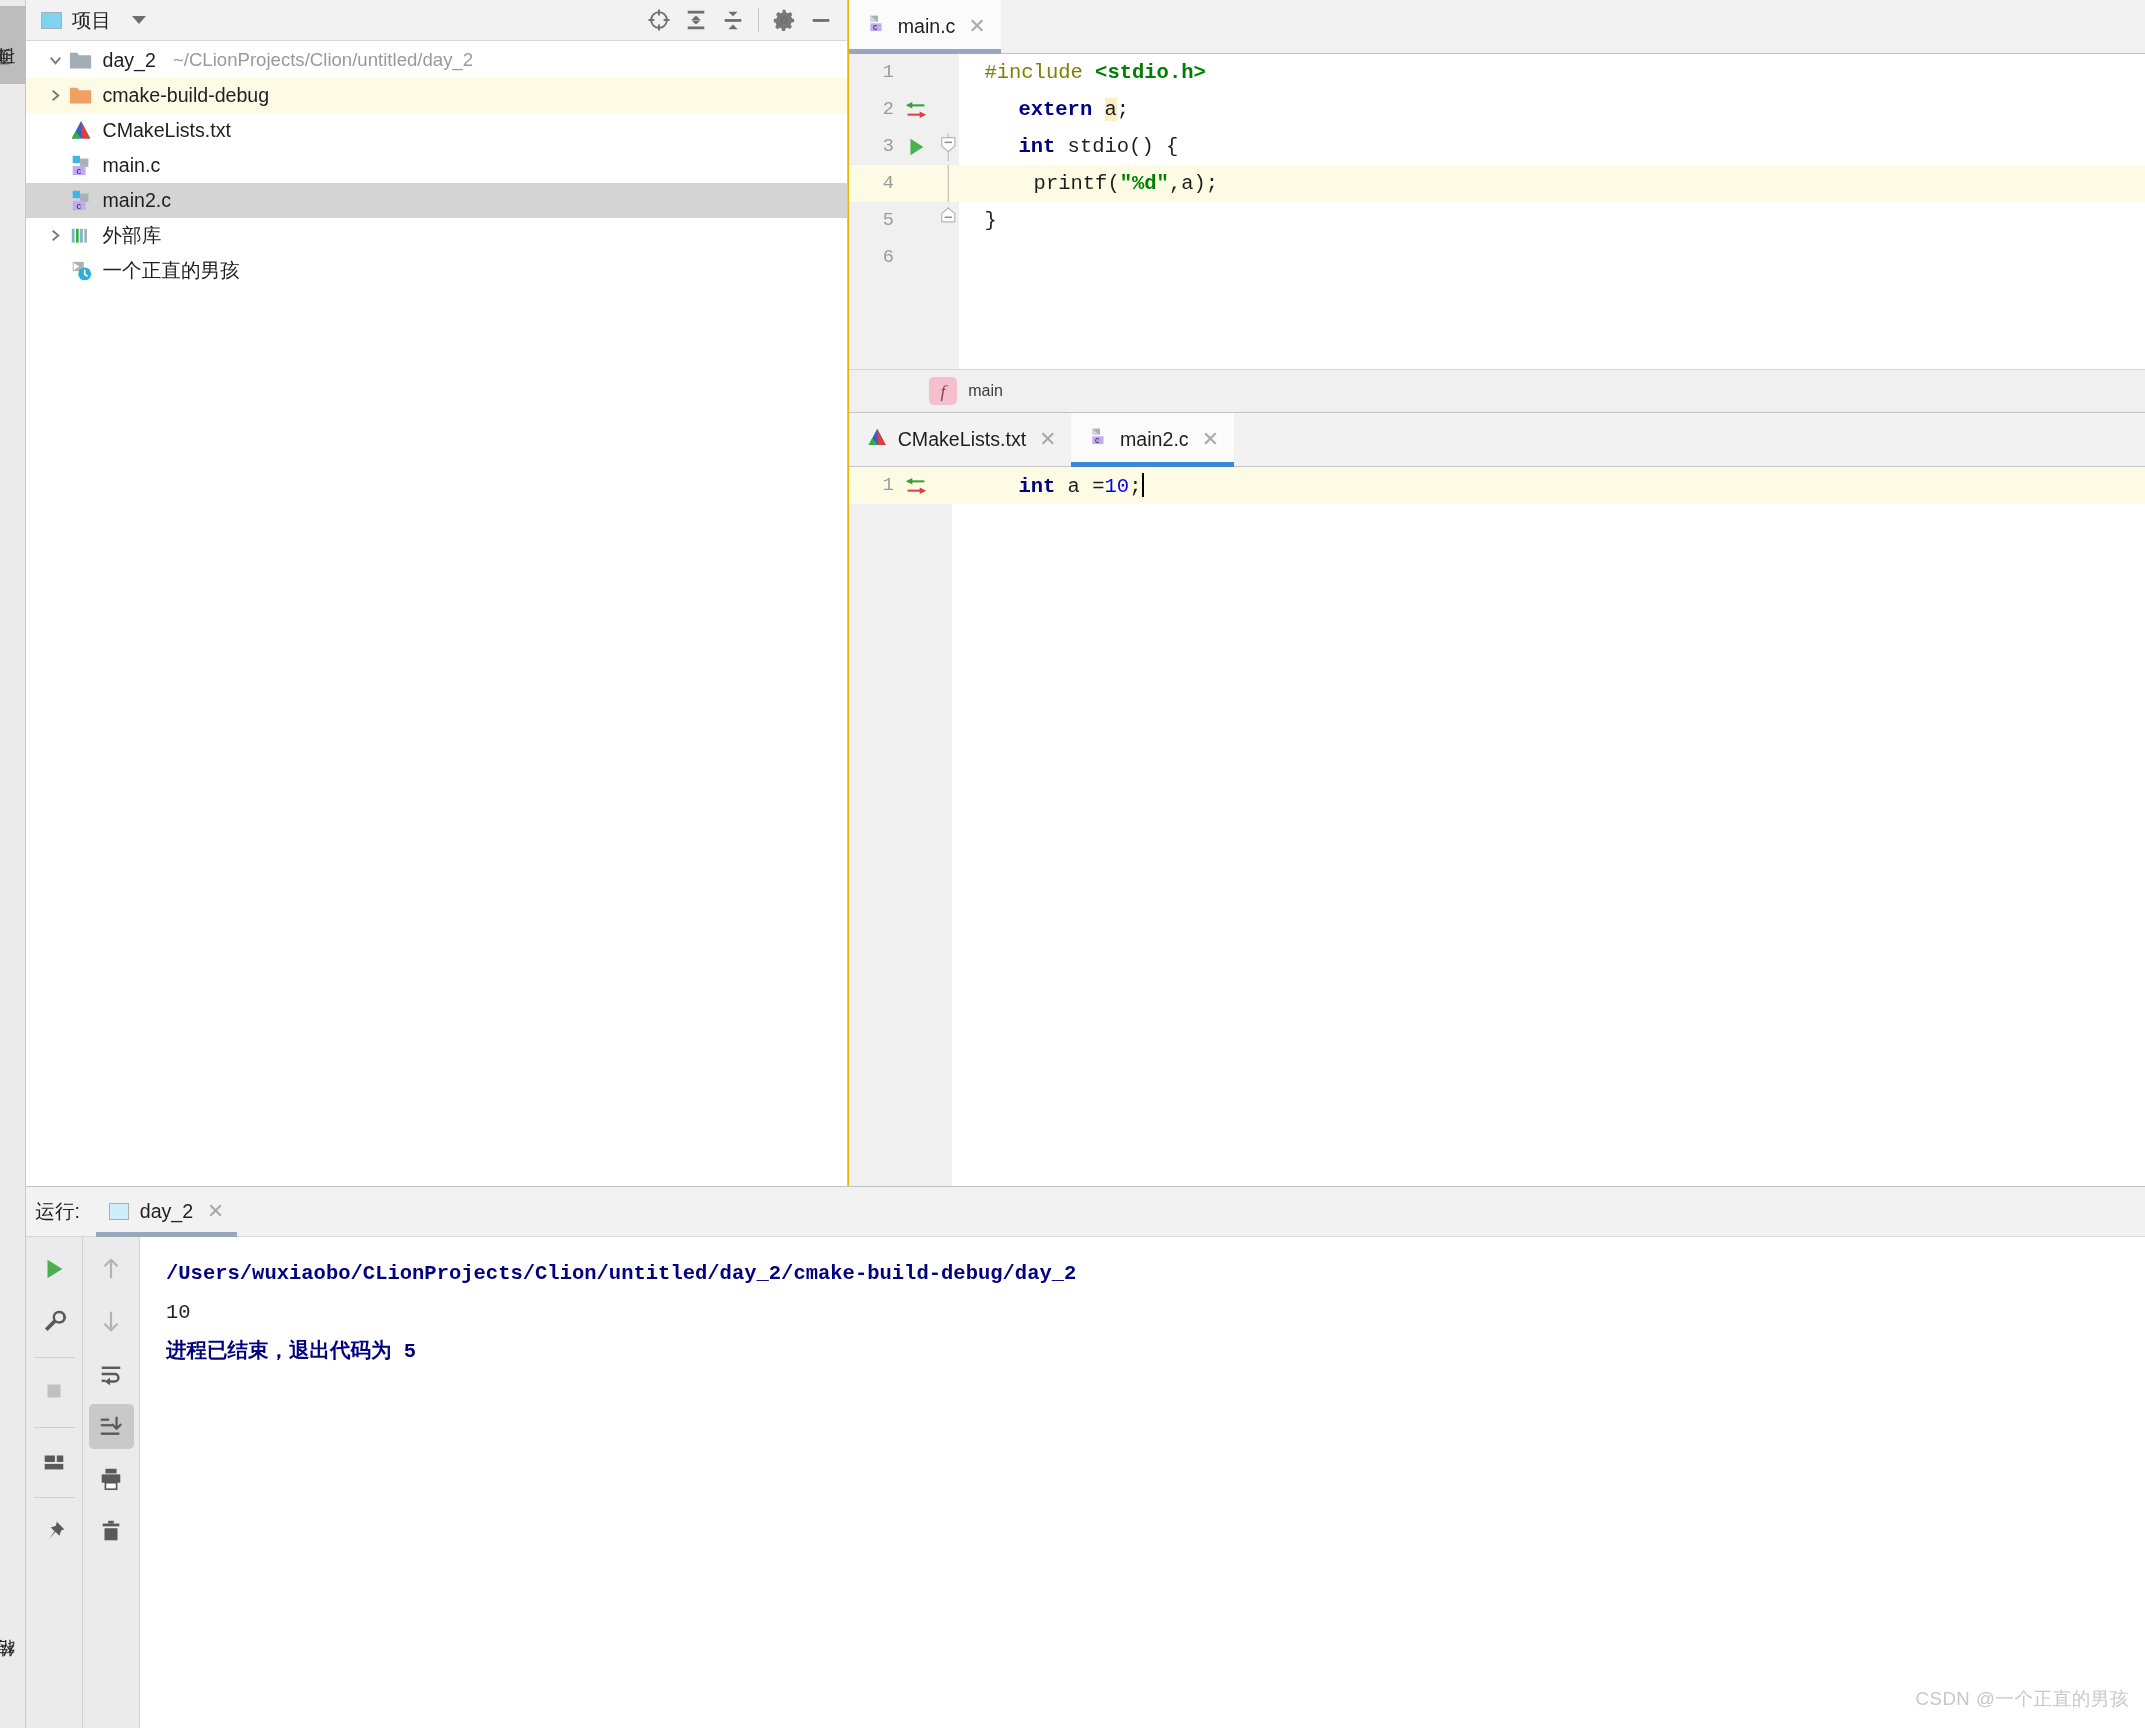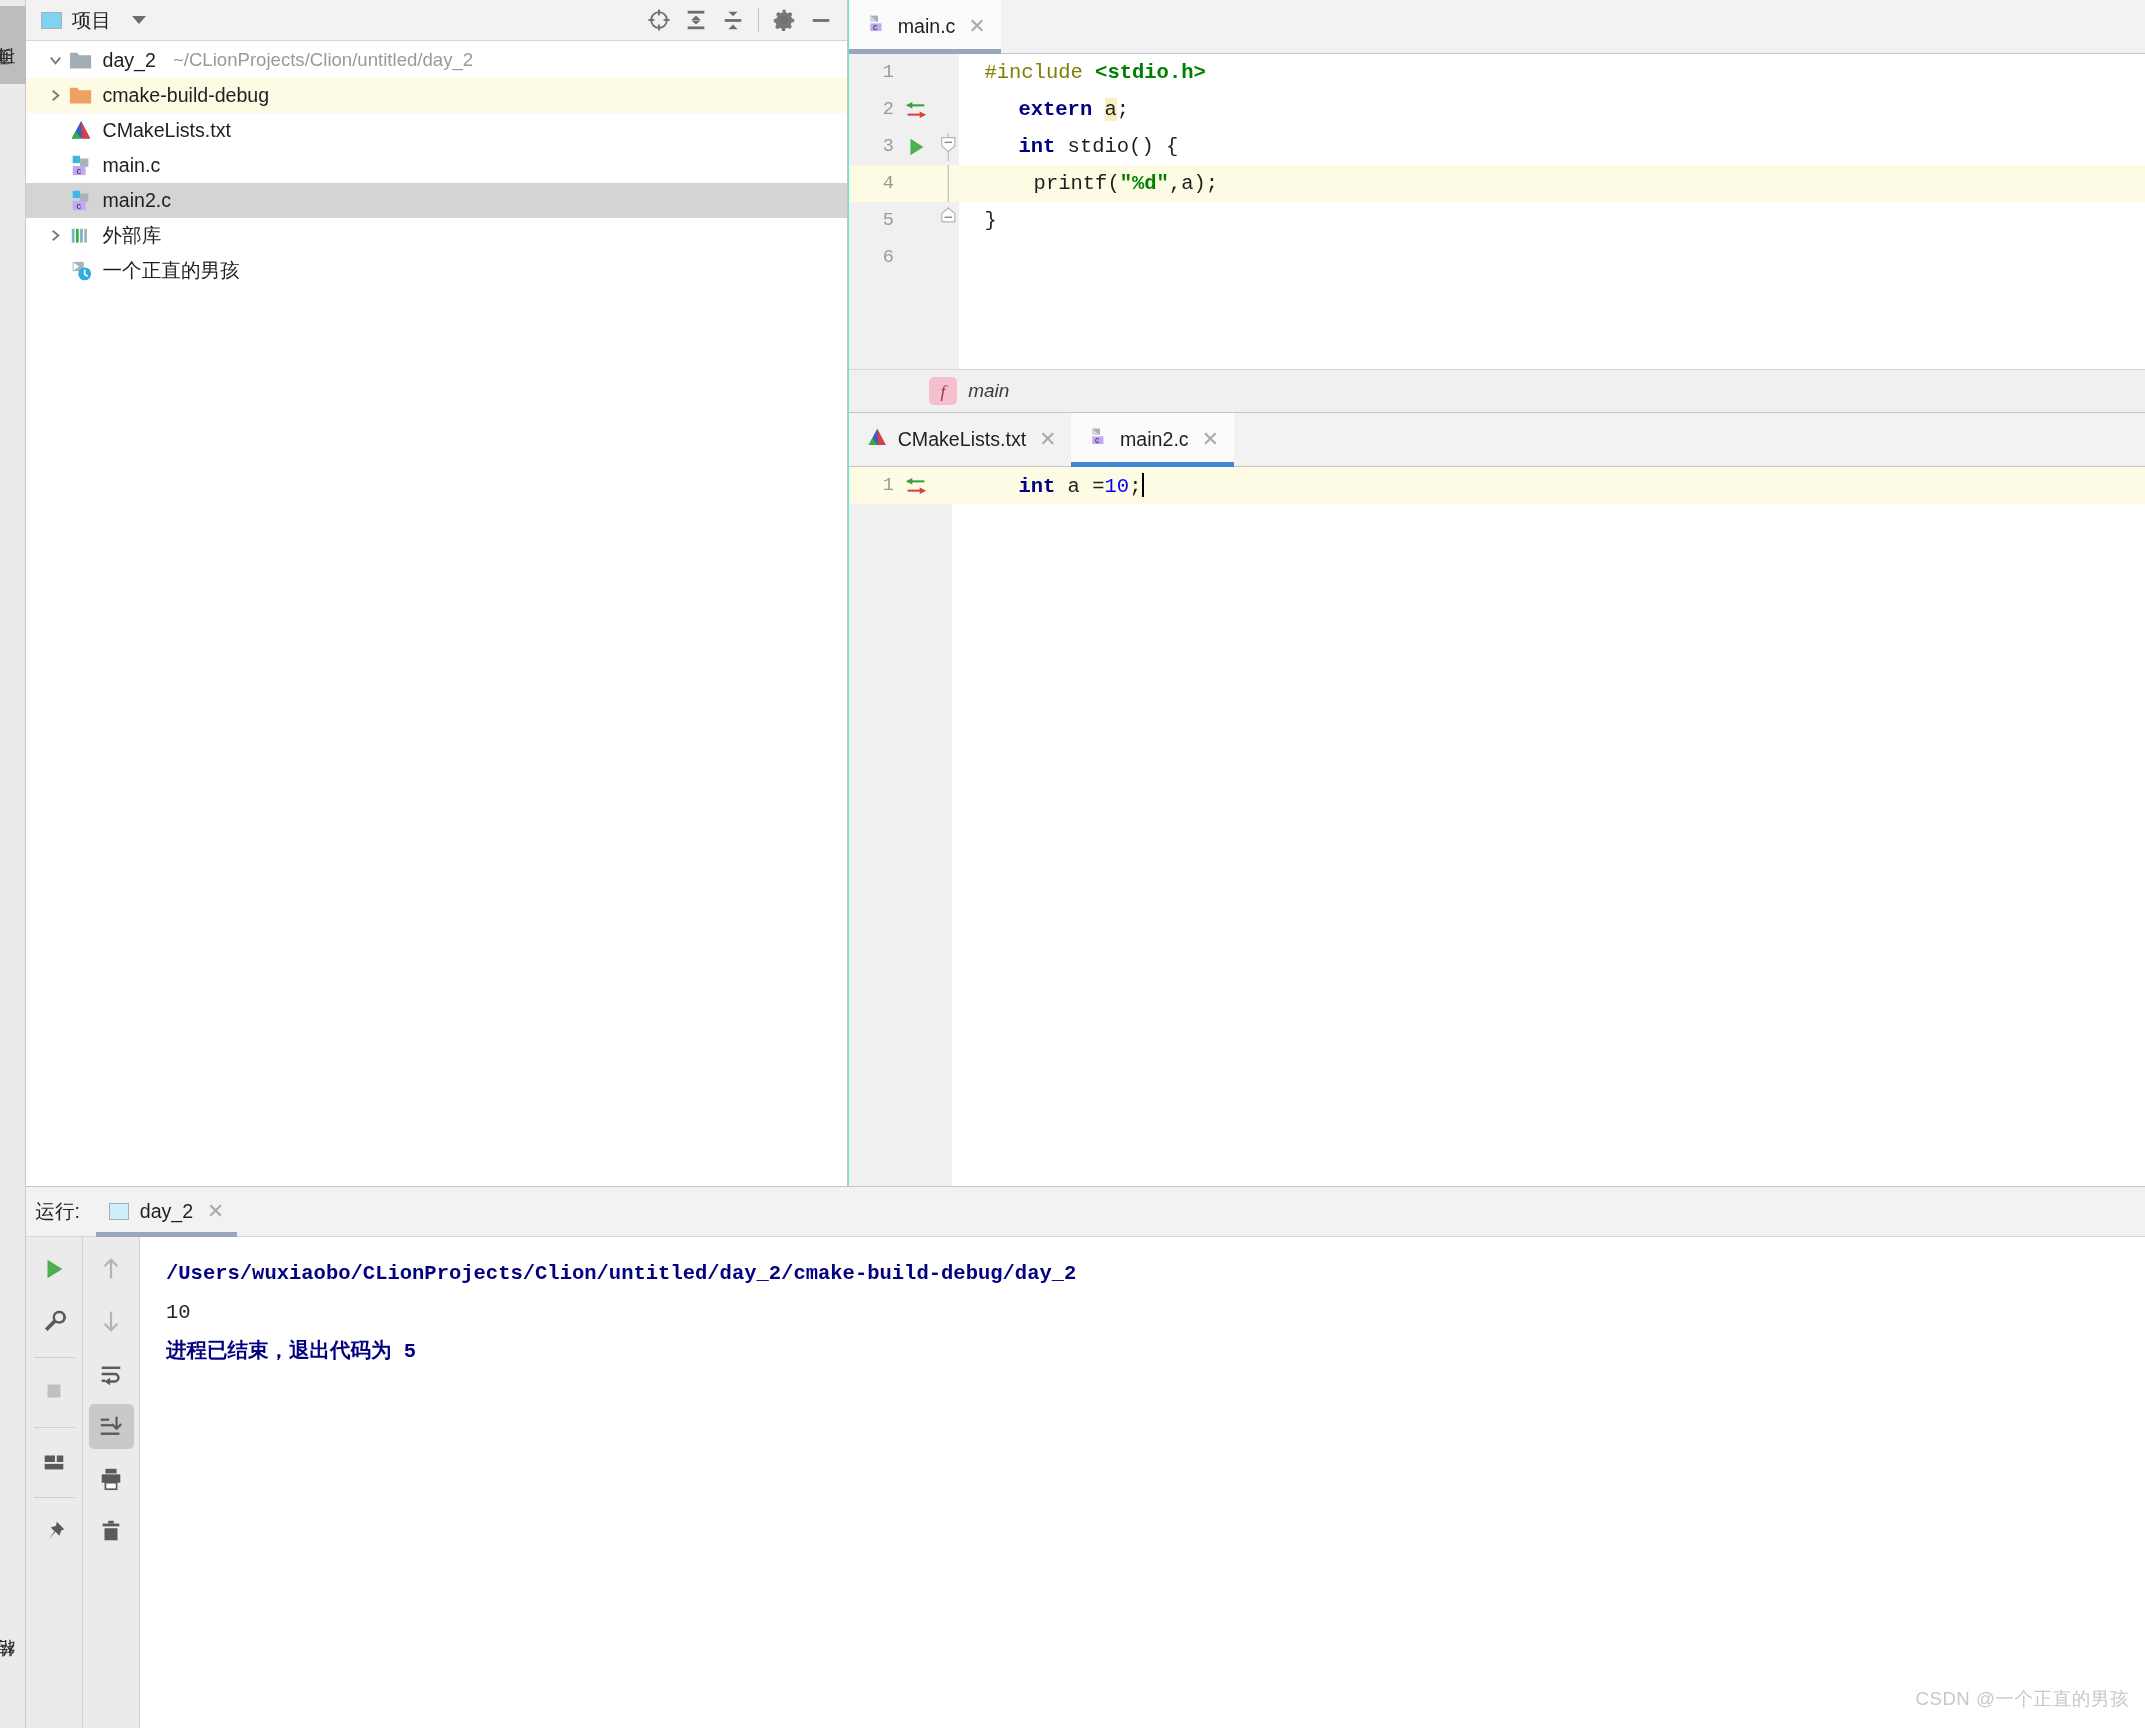--- a/index.html
+++ b/index.html
@@ -2,21 +2,21 @@
 <html style="font-size:15px"><head>
 <meta charset="utf-8">
 <style>
   * { box-sizing: border-box; margin: 0; padding: 0; }
   html, body {
     width: 2146px; height: 1728px;
     background: #fff;
     font-family: "Liberation Sans", "DejaVu Sans", sans-serif;
     overflow: hidden;
   }
-  .app { position: relative; width: 1920px; height: 1728px; background: #5eead4; }
+  .app { position: relative; width: 1920px; height: 1728px; background: #eab308; }
 
   
   .leftstrip {
     position: absolute; left: 0; top: 0; width: 26px; height: 1728px;
     background: #ebebeb; border-right: 0.9px solid #c9c9c9;
   }
   .leftstrip .vtab {
     position: absolute; left: -5.6px; width: 37px;
     writing-mode: vertical-rl; transform: rotate(180deg);
     font-size: 17.7px; color: #2b2b2b; white-space: nowrap;
@@ -113,21 +113,21 @@
 
   .breadcrumb {
     height: 43px; background: #f0f0f0; border-top: 0.9px solid #d6d6d6;
     display: flex; align-items: center; padding-left: 80px; gap: 11.2px;
   }
   .bc-badge {
     width: 28px; height: 28px; background: #f5bfcd; color: #8c3a50;
     border-radius: 4.7px; font-size: 17.7px; display: flex; align-items: center;
     justify-content: center; font-style: italic; font-family: "Liberation Serif", serif;
   }
-  .bc-label { font-size: 19px; color: #3c3c3c; font-style: italic; }
+  .bc-label { font-size: 16px; color: #3c3c3c; }
 
   .editor2 { position: relative; height: 774px; border-top: 0.9px solid #c4c4c4; }
   .e2-gutterbg { position: absolute; left: 0; top: 54px; width: 103px; bottom: 0; background: #f0f0f0; }
   .e2-lines { position: relative; }
   .caret {
     display:inline-block; width: 1.9px; height: 24px; background: #000;
     vertical-align: -4.7px; margin-left: 0.9px;
   }
 
   

